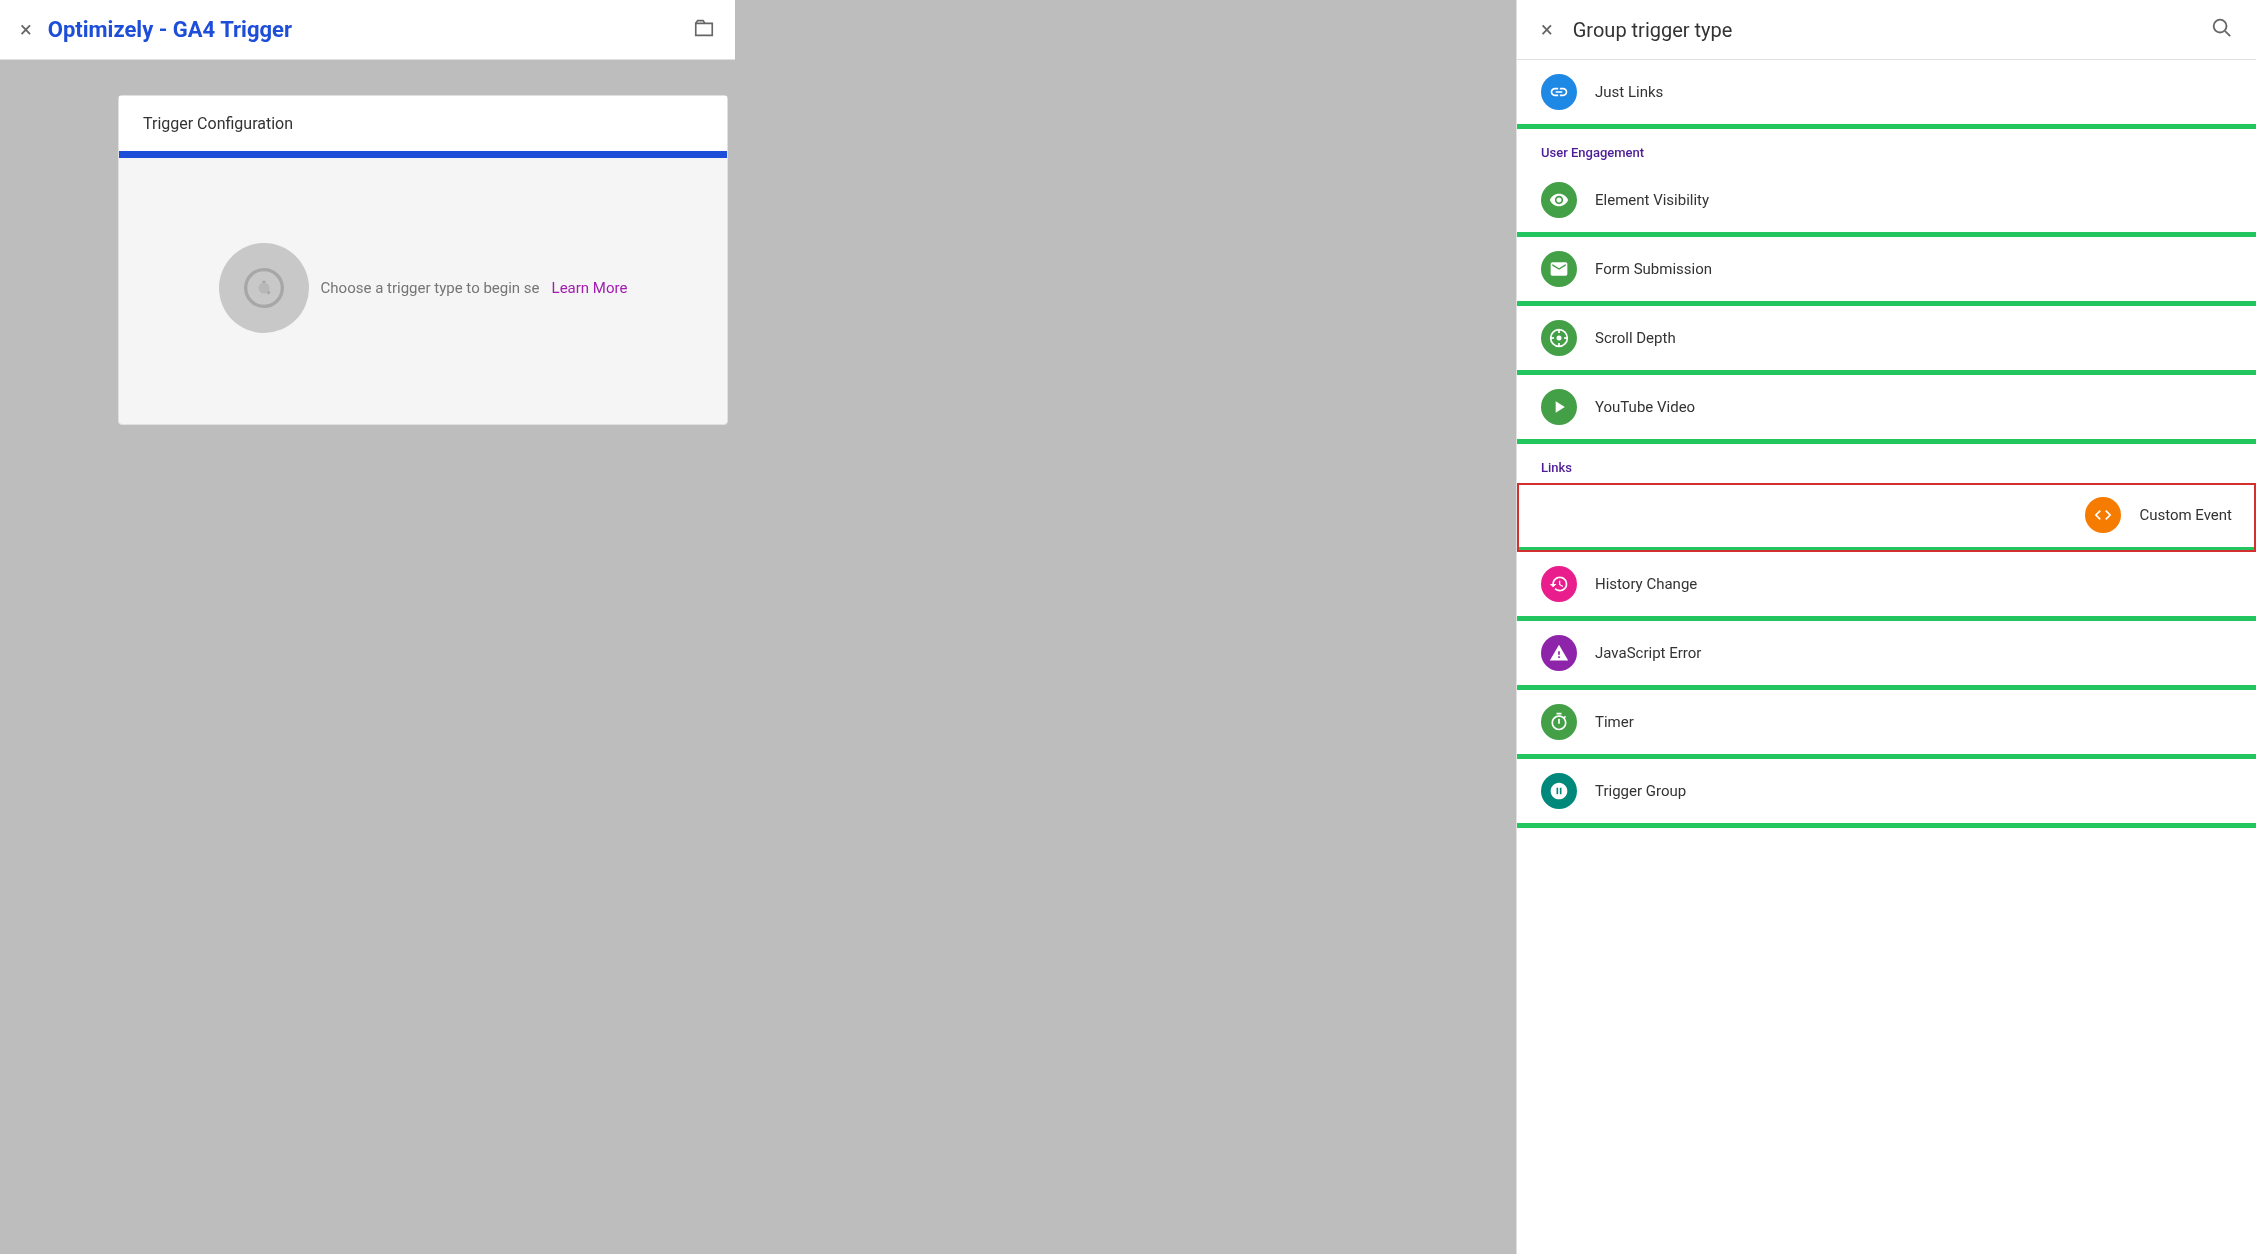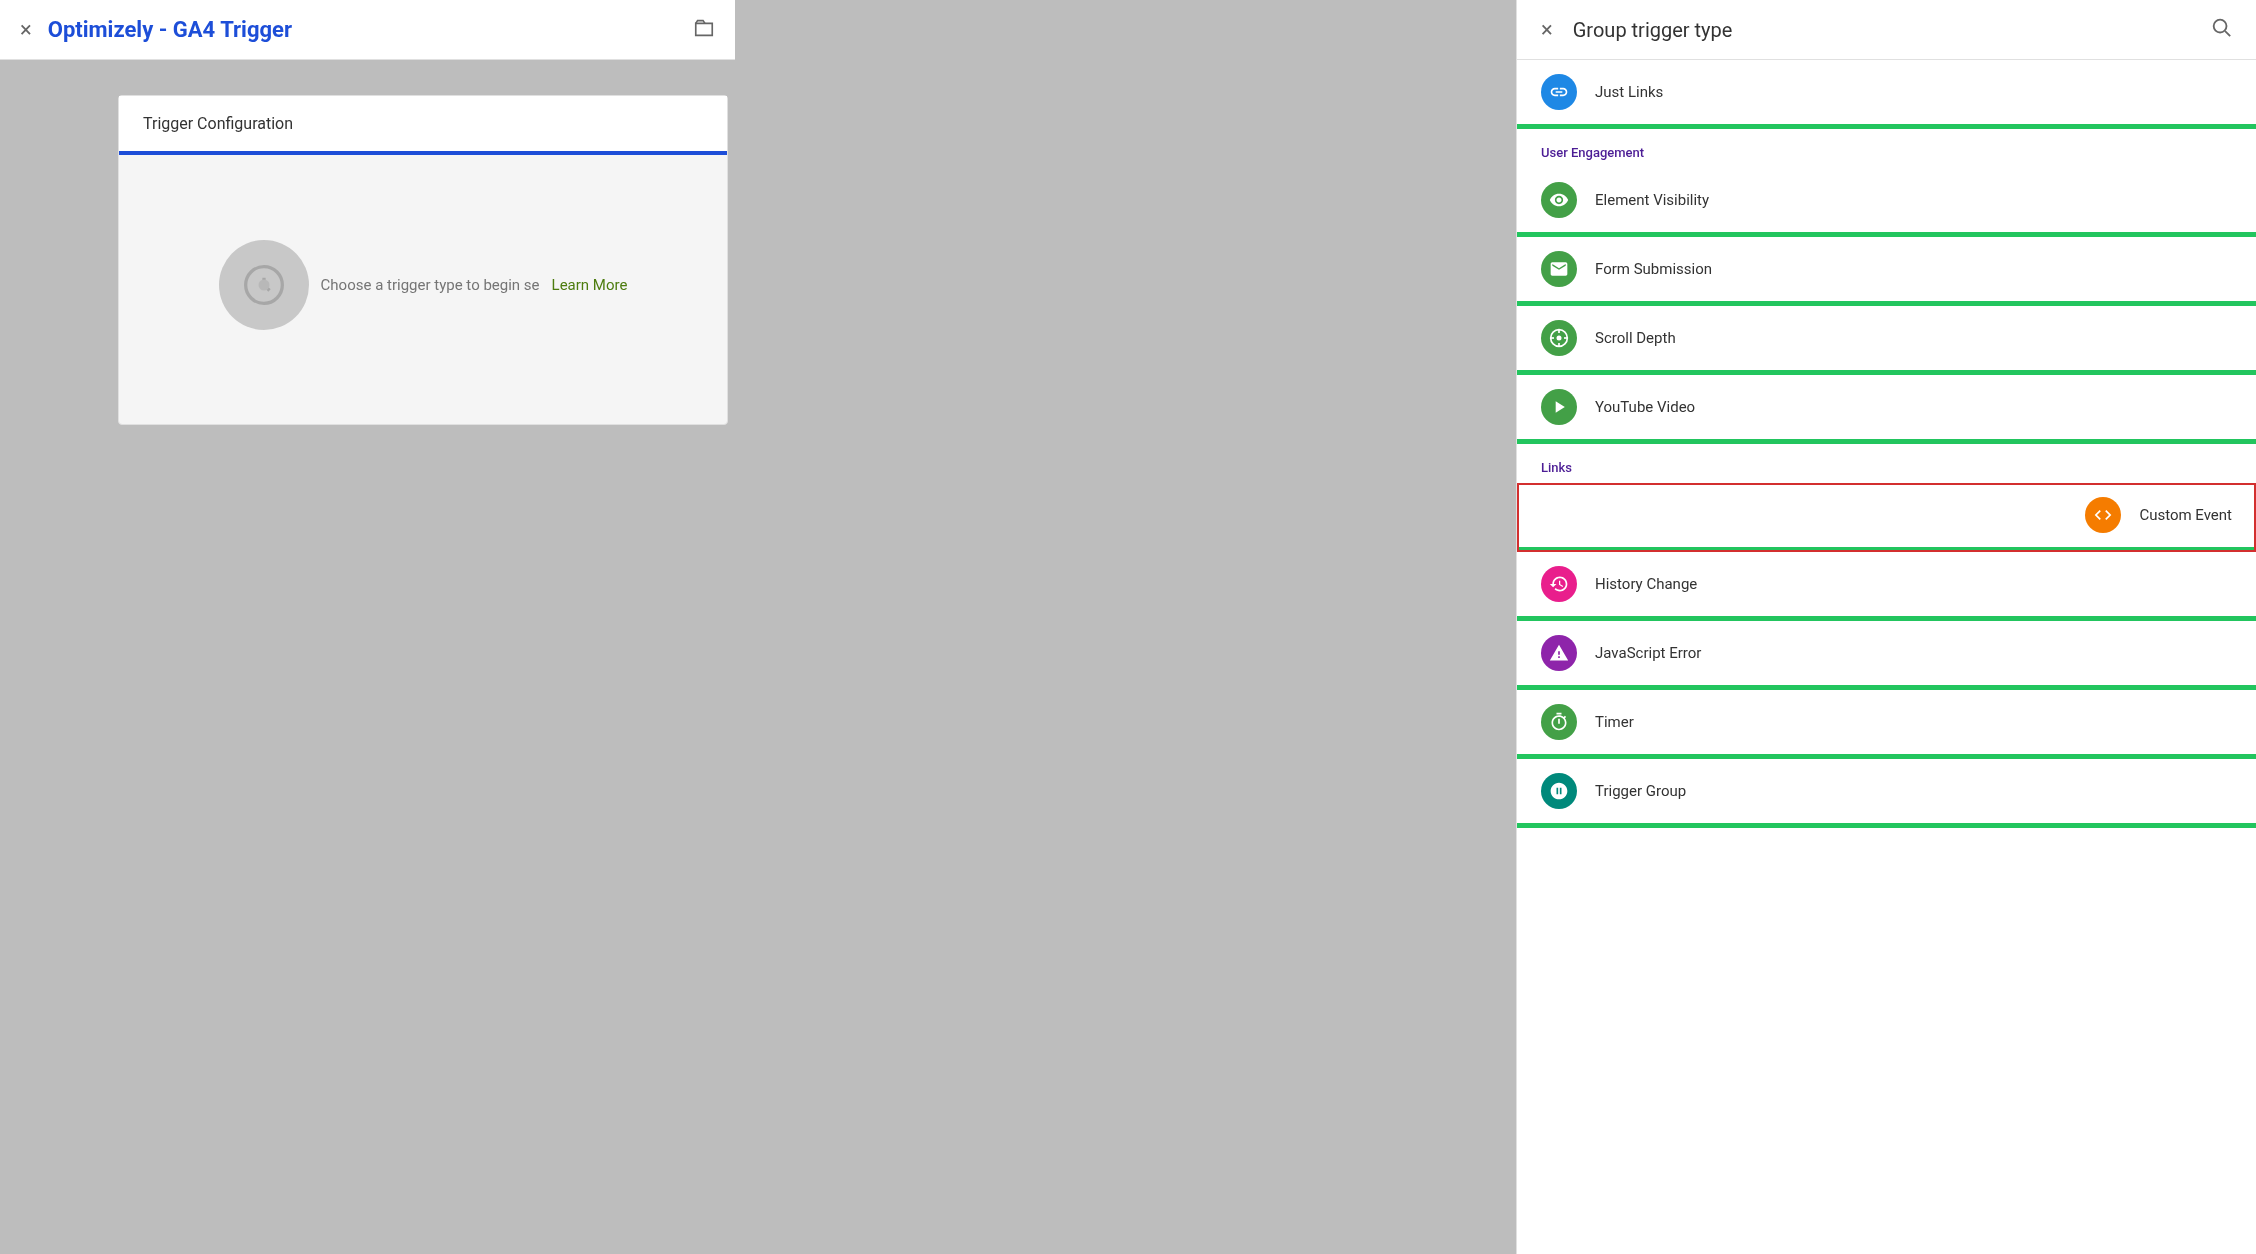--- a/index.html
+++ b/index.html
@@ -63,21 +63,21 @@
       background: #f5f5f5;
       border: 1px solid #e0e0e0;
       border-radius: 4px;
     }
 
     .trigger-config-header {
       padding: 18px 24px;
       font-size: 16px;
       color: #333;
       font-weight: 400;
-      border-bottom: 4px solid #1d4ed8;
+      border-bottom: 7px solid #1d4ed8;
       background: #fff;
     }
 
     .trigger-config-body {
       display: flex;
       flex-direction: row;
       align-items: center;
       justify-content: center;
       height: 260px;
       gap: 12px;
@@ -100,21 +100,21 @@
     }
 
     .trigger-config-text {
       font-size: 15px;
       color: #757575;
       text-align: center;
     }
 
     .trigger-config-link {
       font-size: 15px;
-      color: #4d7c0f;
+      color: #a21caf;
       cursor: pointer;
       text-decoration: none;
     }
 
     
     .right-panel {
       position: absolute;
       top: 0;
       right: 0;
       width: 740px;

